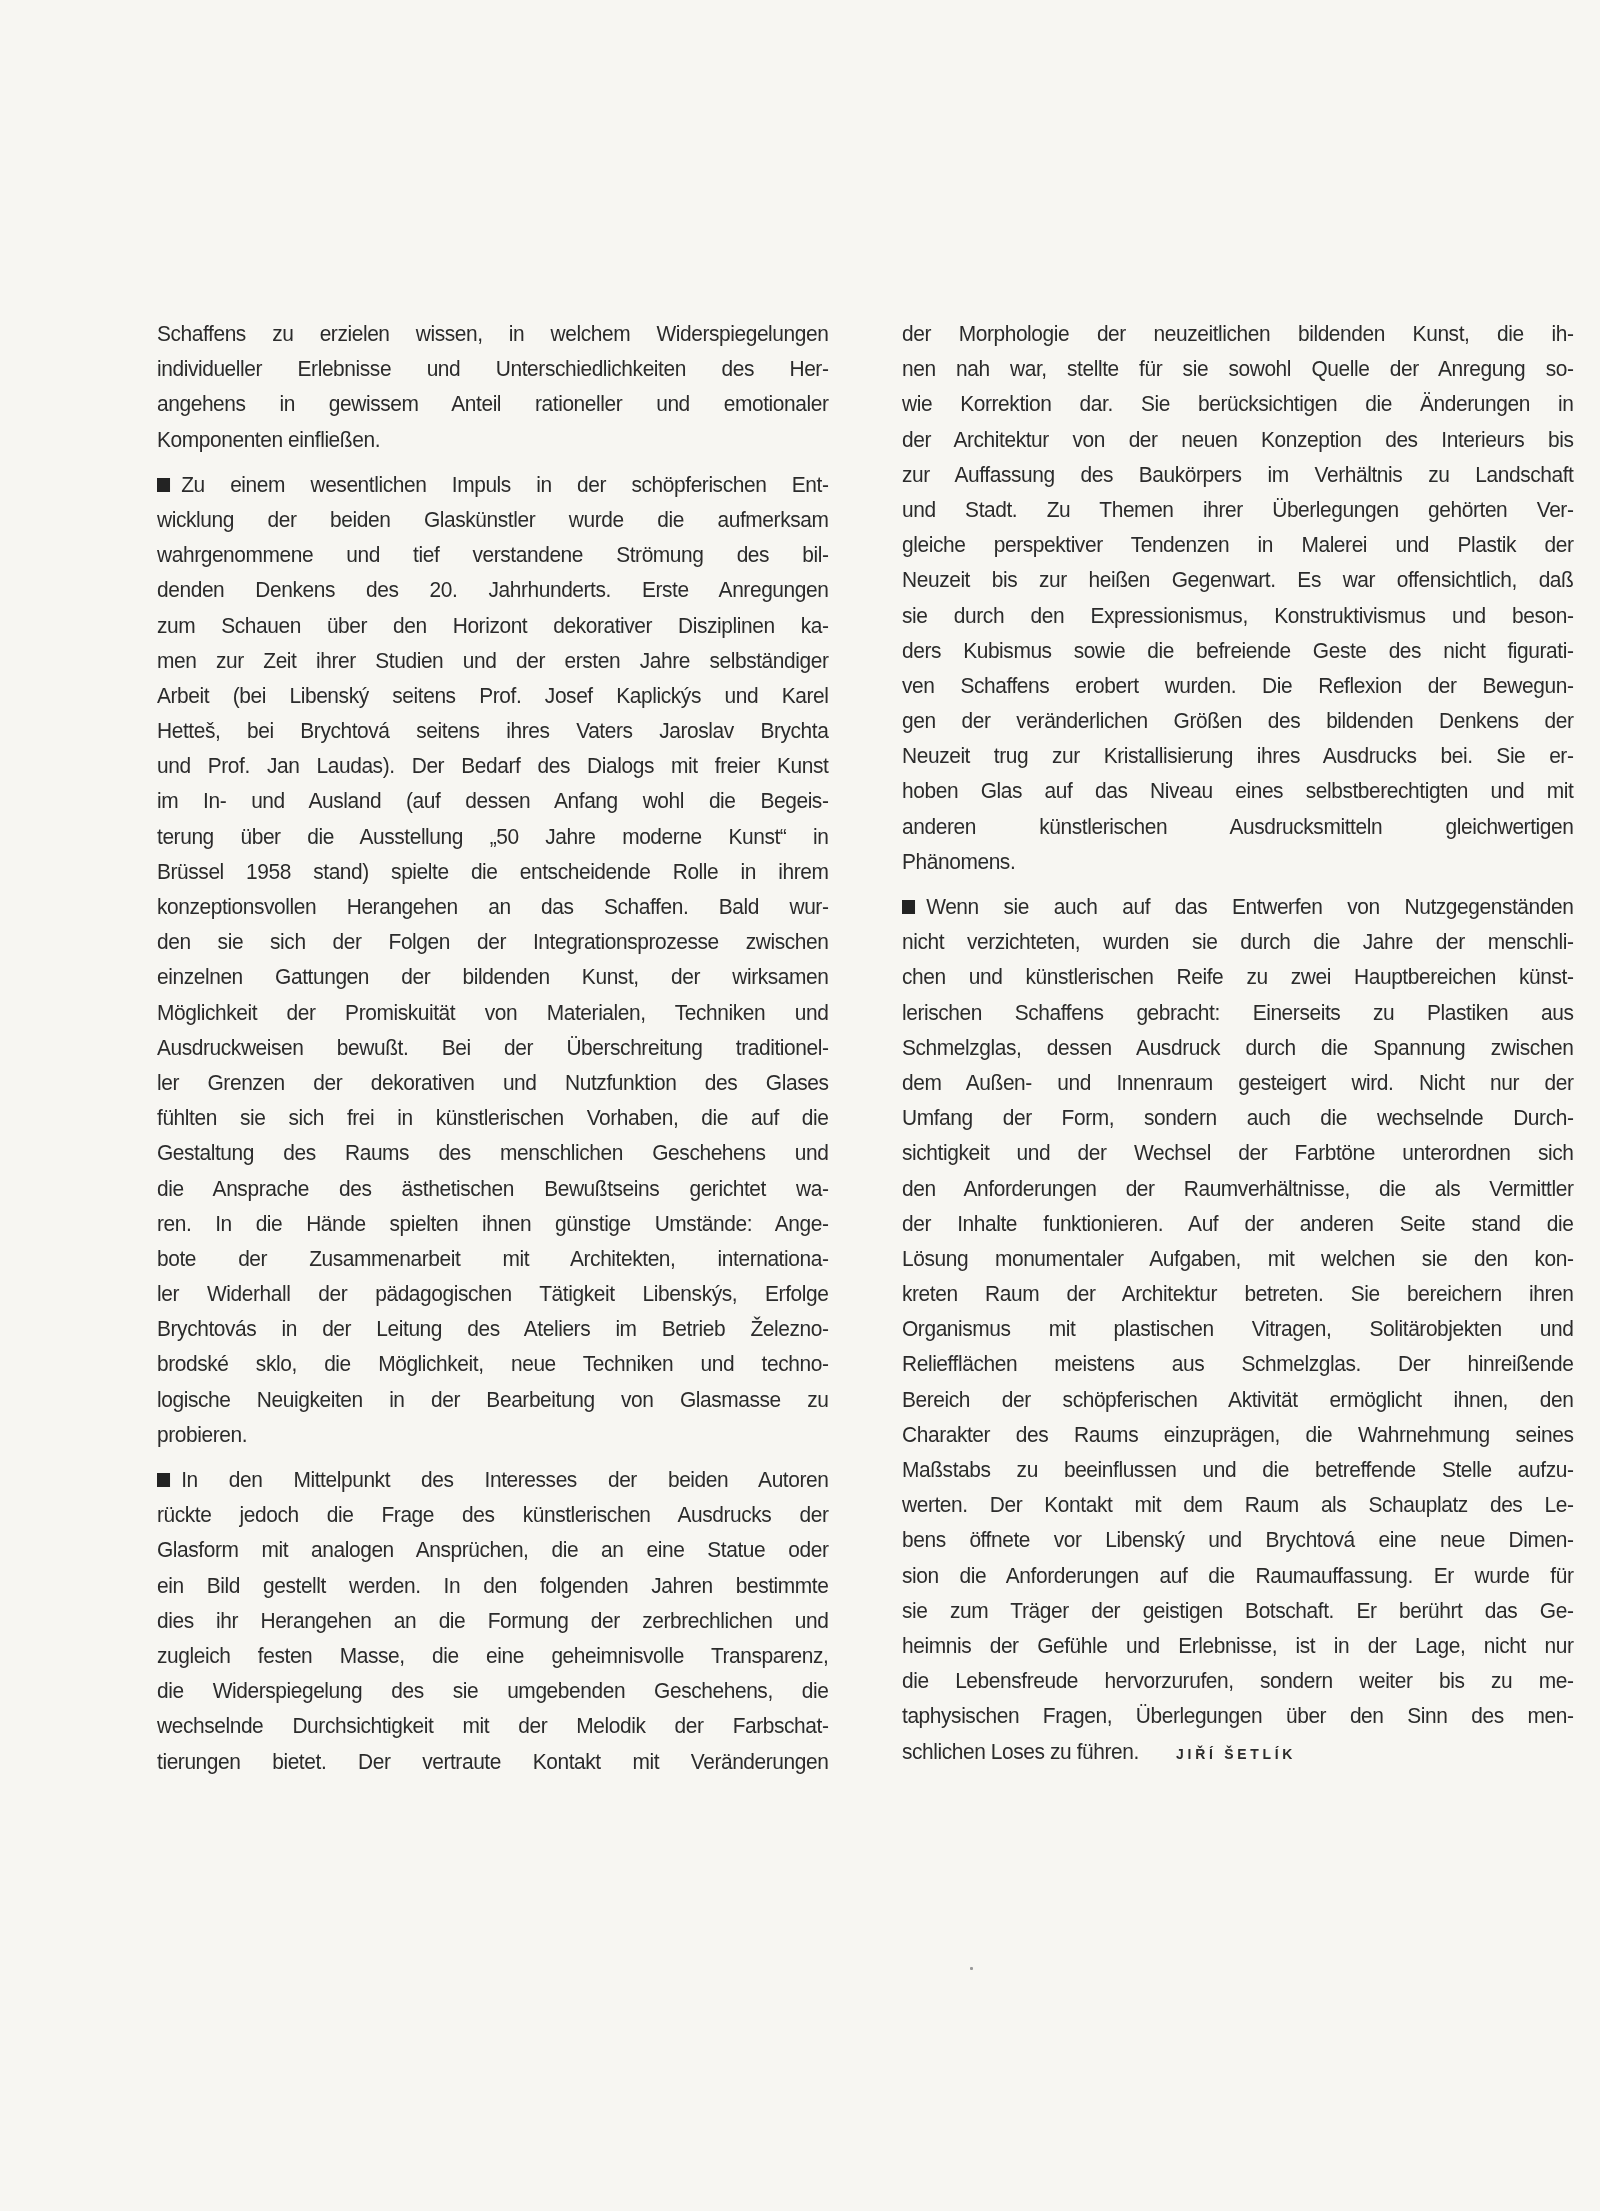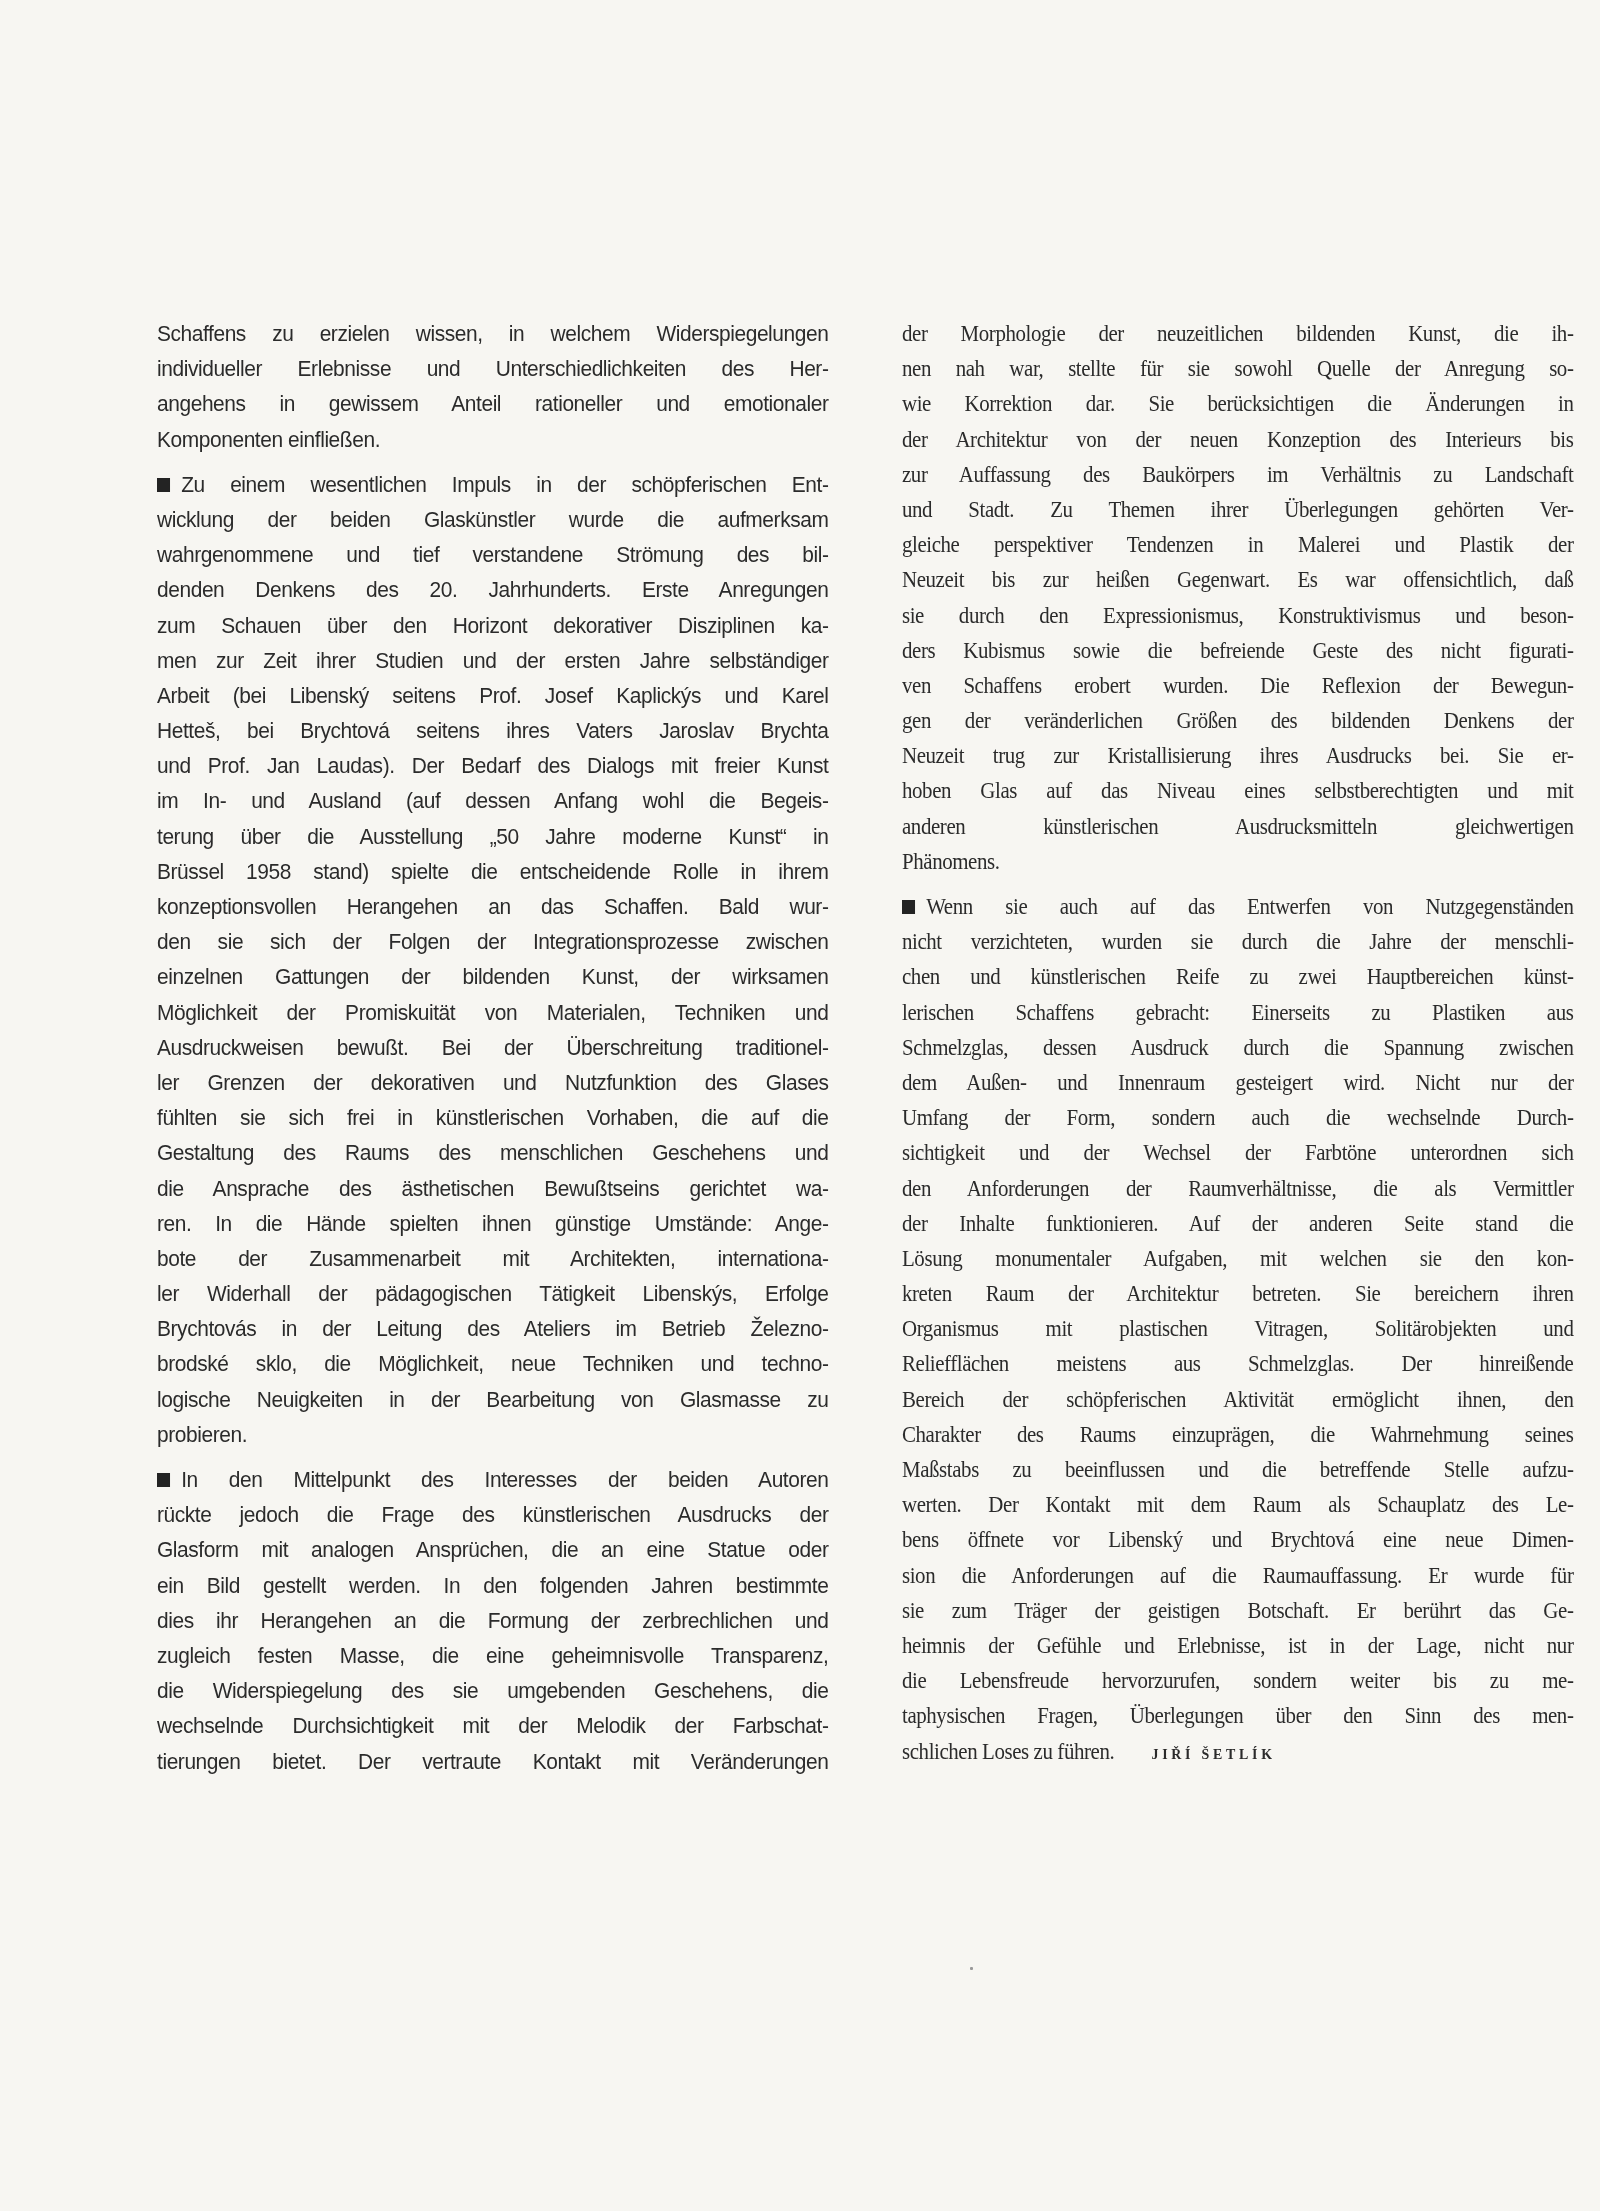--- a/index.html
+++ b/index.html
@@ -15,21 +15,21 @@
   .page {
     position: absolute;
     left: 0; top: 0; width: 1532px; height: 2211px;
   }
   .column {
     position: absolute;
     top: 316px;
     width: 672px;
   }
   .col-left { left: 157px; }
-  .col-right { left: 902px; font-family: Liberation Serif, serif; }
+  .col-right { left: 902px; }
   .line {
     display: block;
     height: 35.2px;
     line-height: 35.2px;
     font-size: 22.5px;
     white-space: nowrap;
     text-align: justify;
     text-align-last: justify;
     letter-spacing: -0.45px;
     transform: scaleX(0.93);

